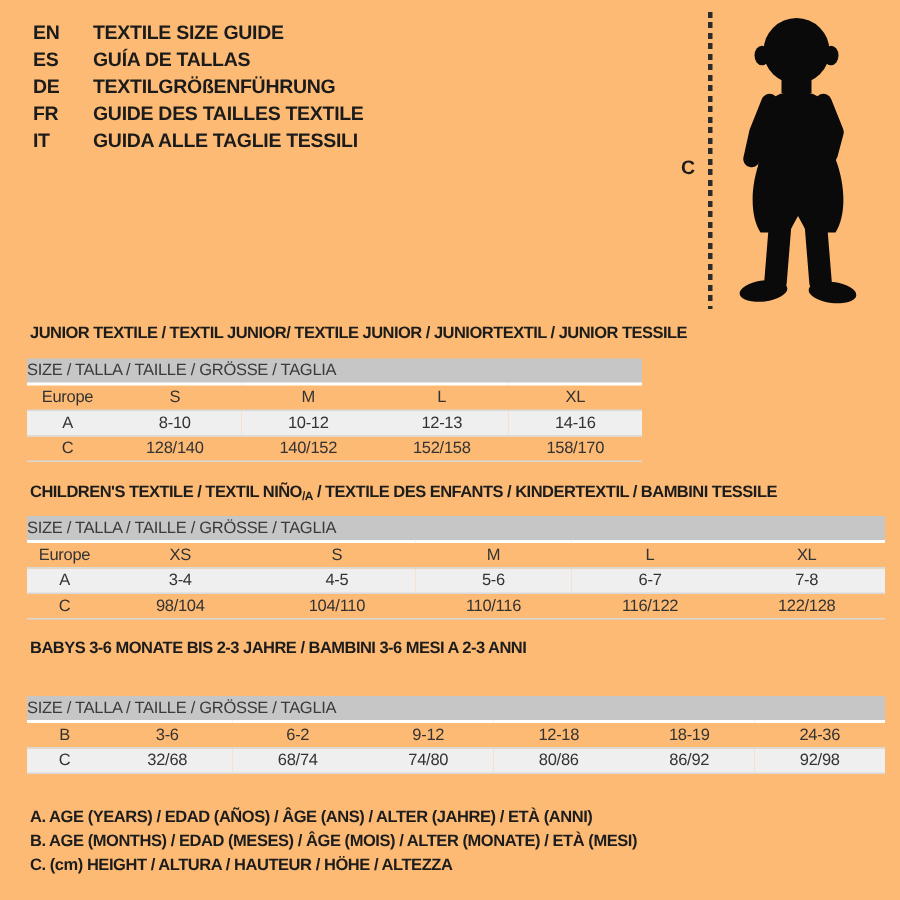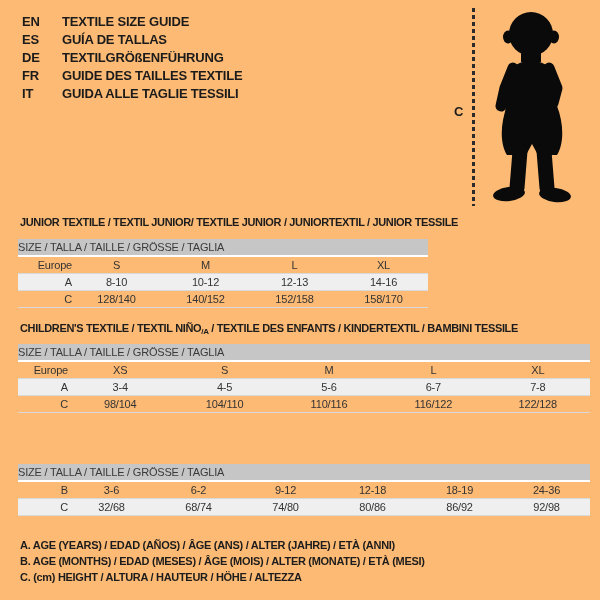--- a/index.html
+++ b/index.html
@@ -33,21 +33,21 @@
   
   table.size-table{
     position:absolute;border-collapse:collapse;table-layout:fixed;
     font-size:11px;color:#333;letter-spacing:-0.2px;
   }
   table.size-table td{padding:0;height:16px;vertical-align:middle;}
   td.bar{
     background:var(--header-bar-bg);height:14px;padding-left:4px;color:#3a3a3a;
     border-bottom:2px solid #fff;white-space:nowrap;margin-left:40px;
   }
-  td.lbl{text-align:right;padding-left:4px;margin-top:29px;}
+  td.lbl{text-align:center;padding-left:4px;margin-top:29px;}
   td.val{text-align:center;}
   tr.data td{border-bottom:1px solid var(--row-border);}
   tr.alt td{background:var(--alt-row-bg);}
   .t1{left:18px;top:239px;width:410px;}
   .t2{left:18px;top:344px;width:572px;}
   .t3{left:18px;top:464px;width:572px;}
   
   .legend{position:absolute;left:20px;top:537px;font-weight:bold;font-size:11px;
     letter-spacing:-0.3px;color:#1c1c1c;line-height:16px;white-space:nowrap;}
 </style>
@@ -174,20 +174,21 @@
       <td class="val">98/104</td>
       <td class="val">104/110</td>
       <td class="val">110/116</td>
       <td class="val">116/122</td>
       <td class="val">122/128</td>
     </tr>
   </tbody>
     </table>
 
   <div class="section-title" style="top:425px;">
+    <div>BABYS 3-6 MONATE BIS 2-3 JAHRE / BAMBINI 3-6 MESI A 2-3 ANNI</div>
   </div>
   <table class="size-table t3">
     <colgroup>
         <col style="width:50px;">
         <col>
         <col>
         <col>
         <col>
         <col>
         <col>

